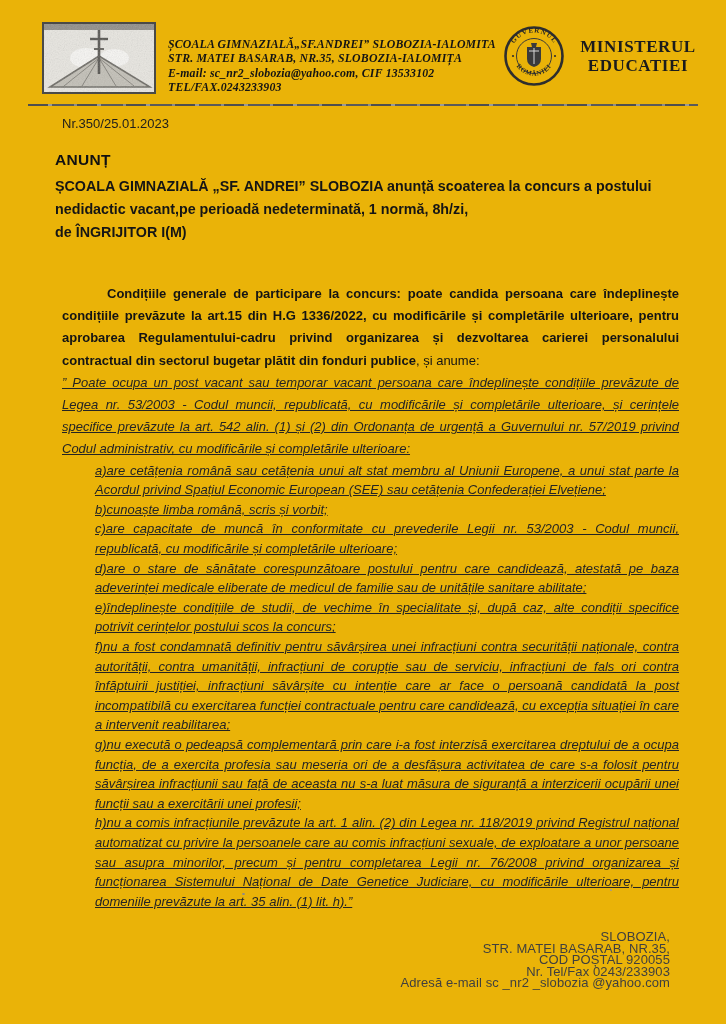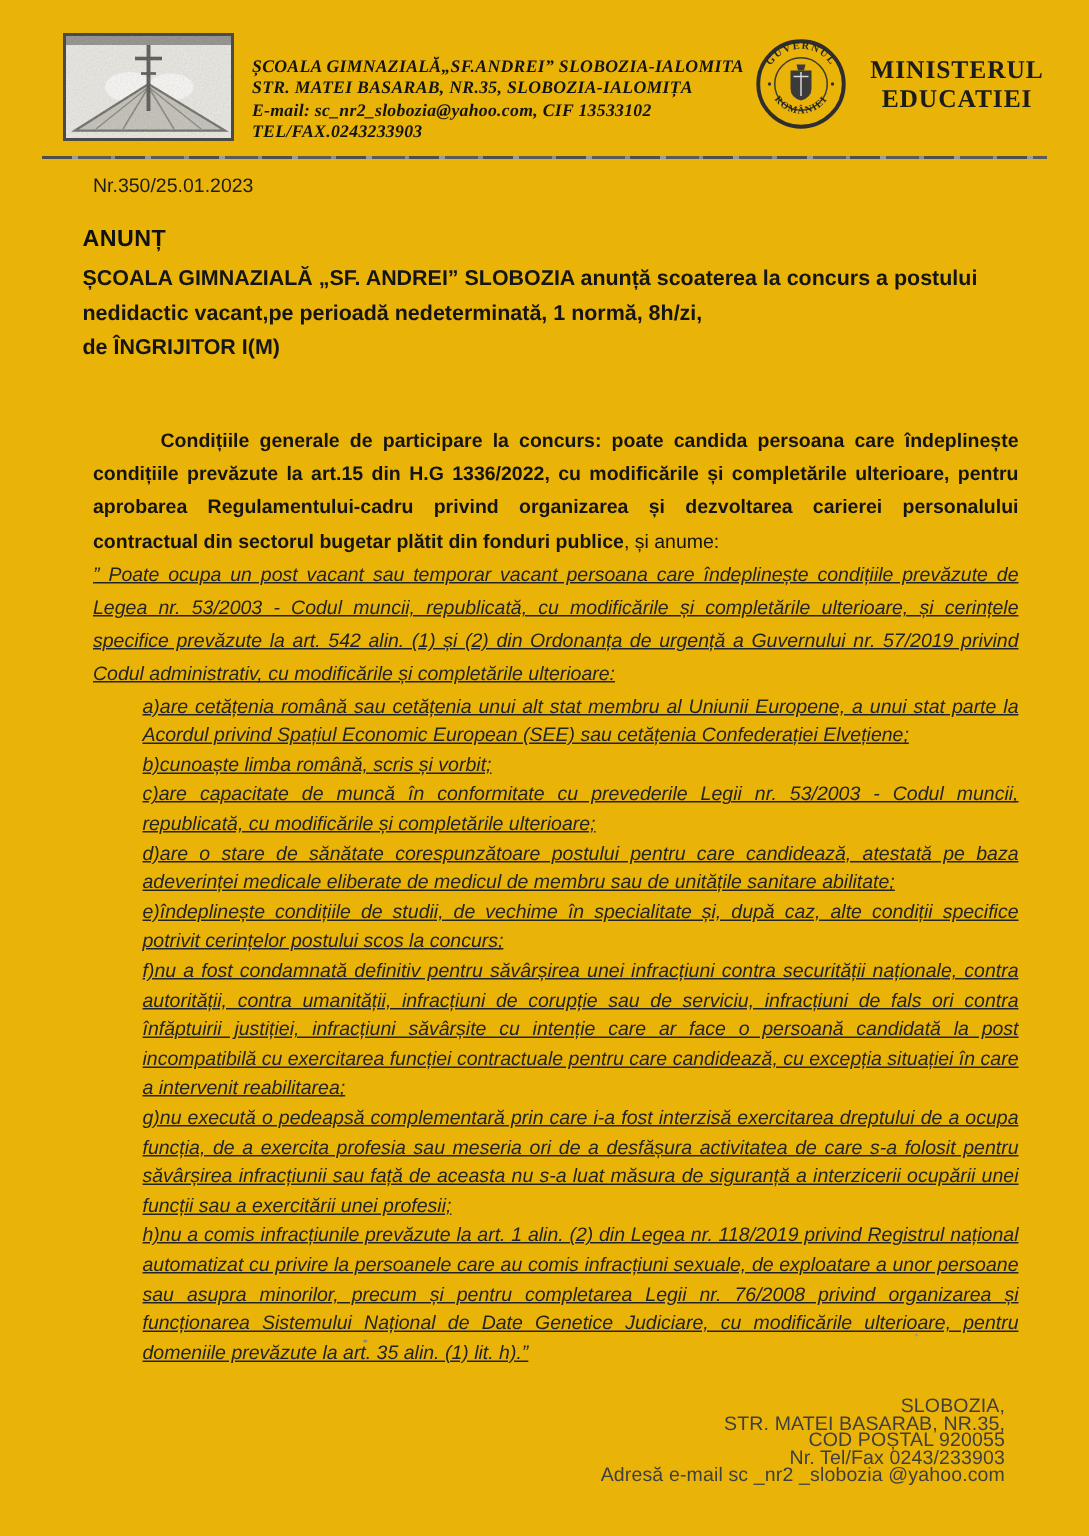--- a/index.html
+++ b/index.html
@@ -148,21 +148,21 @@
   </div>
 
   <div class="body-block">
     <p class="p-conditions"><span>Condițiile generale de participare la concurs: poate candida persoana care îndeplinește condițiile prevăzute la art.15 din H.G 1336/2022, cu modificările și completările ulterioare, pentru aprobarea Regulamentului-cadru privind organizarea și dezvoltarea carierei personalului contractual din sectorul bugetar plătit din fonduri publice</span><span class="tail">, și anume:</span></p>
     <p class="p-quote">” Poate ocupa un post vacant sau temporar vacant persoana care îndeplinește condițiile prevăzute de Legea nr. 53/2003 - Codul muncii, republicată, cu modificările și completările ulterioare, și cerințele specifice prevăzute la art. 542 alin. (1) și (2) din Ordonanța de urgență a Guvernului nr. 57/2019 privind Codul administrativ, cu modificările și completările ulterioare:</p>
     <div class="cond-list">
 
     <div class="cond-item">a)are cetățenia română sau cetățenia unui alt stat membru al Uniunii Europene, a unui stat parte la Acordul privind Spațiul Economic European (SEE) sau cetățenia Confederației Elvețiene;</div>
         <div class="cond-item">b)cunoaște limba română, scris și vorbit;</div>
         <div class="cond-item">c)are capacitate de muncă în conformitate cu prevederile Legii nr. 53/2003 - Codul muncii, republicată, cu modificările și completările ulterioare;</div>
-        <div class="cond-item">d)are o stare de sănătate corespunzătoare postului pentru care candidează, atestată pe baza adeverinței medicale eliberate de medicul de membru sau de unitățile sanitare abilitate;</div>
+        <div class="cond-item">d)are o stare de sănătate corespunzătoare postului pentru care candidează, atestată pe baza adeverinței medicale eliberate de medicul de familie sau de unitățile sanitare abilitate;</div>
         <div class="cond-item">e)îndeplinește condițiile de studii, de vechime în specialitate și, după caz, alte condiții specifice potrivit cerințelor postului scos la concurs;</div>
         <div class="cond-item">f)nu a fost condamnată definitiv pentru săvârșirea unei infracțiuni contra securității naționale, contra autorității, contra umanității, infracțiuni de corupție sau de serviciu, infracțiuni de fals ori contra înfăptuirii justiției, infracțiuni săvârșite cu intenție care ar face o persoană candidată la post incompatibilă cu exercitarea funcției contractuale pentru care candidează, cu excepția situației în care a intervenit reabilitarea;</div>
         <div class="cond-item">g)nu execută o pedeapsă complementară prin care i-a fost interzisă exercitarea dreptului de a ocupa funcția, de a exercita profesia sau meseria ori de a desfășura activitatea de care s-a folosit pentru săvârșirea infracțiunii sau față de aceasta nu s-a luat măsura de siguranță a interzicerii ocupării unei funcții sau a exercitării unei profesii;</div>
         <div class="cond-item">h)nu a comis infracțiunile prevăzute la art. 1 alin. (2) din Legea nr. 118/2019 privind Registrul național automatizat cu privire la persoanele care au comis infracțiuni sexuale, de exploatare a unor persoane sau asupra minorilor, precum și pentru completarea Legii nr. 76/2008 privind organizarea și funcționarea Sistemului Național de Date Genetice Judiciare, cu modificările ulterioare, pentru domeniile prevăzute la art. 35 alin. (1) lit. h).”</div>
       </div>
   </div>
 
   <div class="footer-block">
 
   <div>SLOBOZIA,</div>

